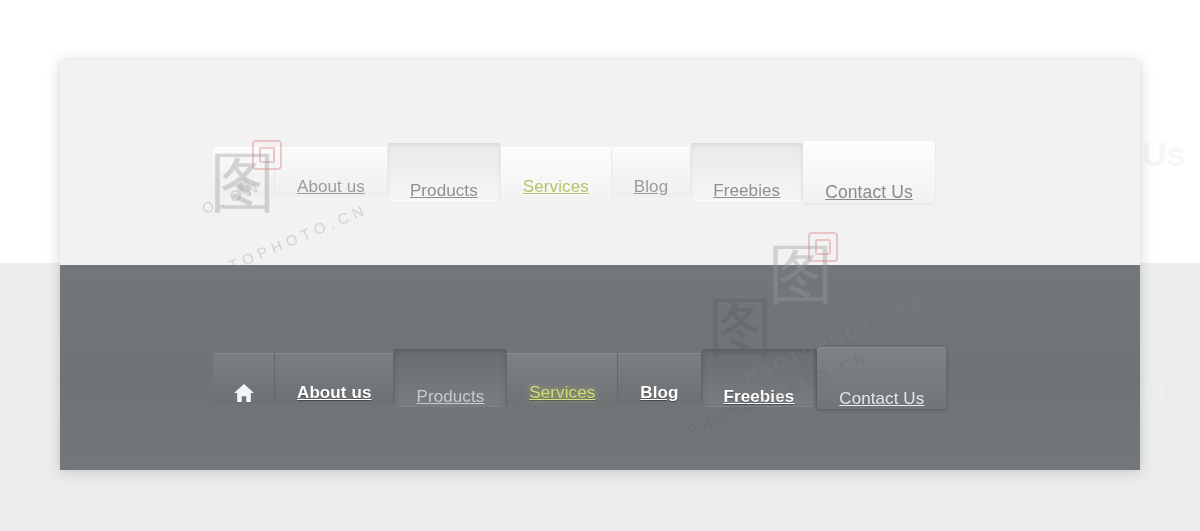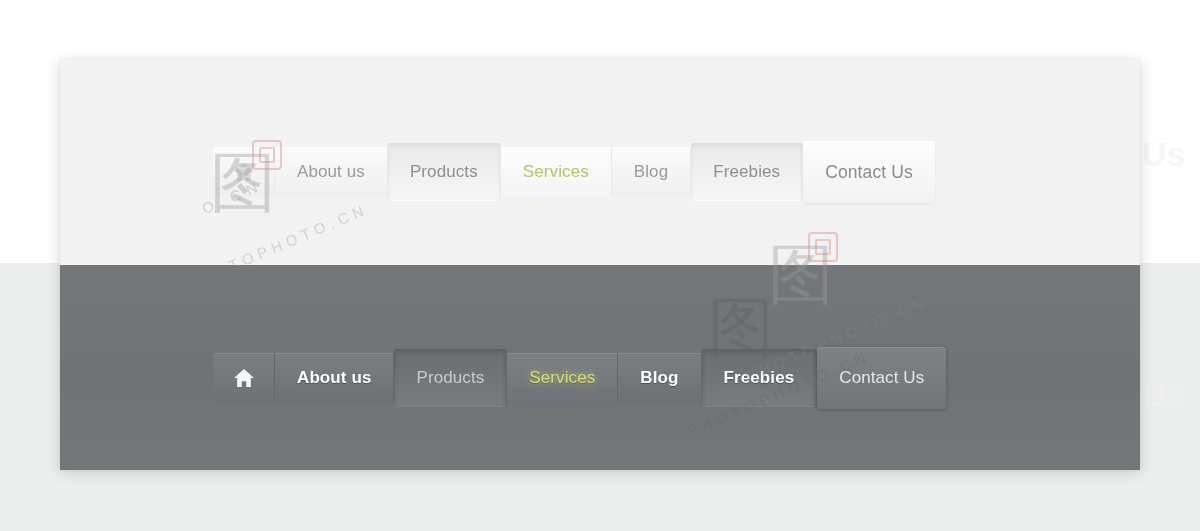--- a/index.html
+++ b/index.html
@@ -62,28 +62,29 @@
   .menubar.dark {
     left: 153px;
     top: 88px;
     border-radius: 4px;
   }
 
   
   .item {
     position: relative;
     display: flex;
-    align-items: center;
+    align-items: flex-end;
     justify-content: center;
     box-sizing: border-box;
     white-space: nowrap;
     font-size: 17px;
     letter-spacing: 0.1px;
     cursor: pointer;
     user-select: none;
+    text-decoration: underline;
   }
 
   
   .light .item {
     background: linear-gradient(to bottom, #fbfbfb 0%, #f4f4f4 50%, #efefef 100%);
     color: #9b9b9b;
     border-right: 1px solid #e9e9e9;
     box-shadow: inset 0 1px 0 #ffffff;
     padding: 0 22px;
     height: 50px;

